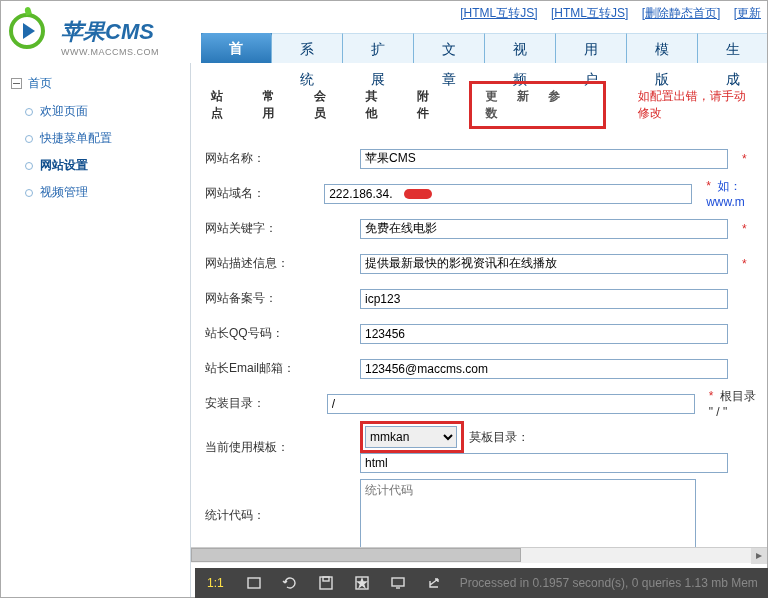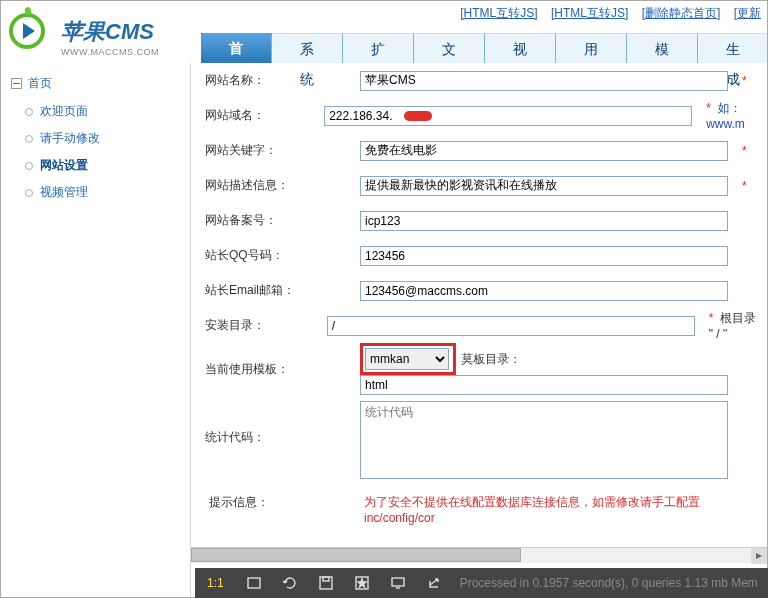--- a/index.html
+++ b/index.html
@@ -35,22 +35,22 @@
 .subtabs { display: flex; align-items: center; padding: 18px 10px 12px 20px; gap: 28px; }
 .subtabs .stab { color: #333; font-weight: bold; letter-spacing: 1px; cursor: pointer; }
 .subtabs .upd { border: 3px solid #d92b2b; padding: 4px 14px; letter-spacing: 8px; cursor: pointer; font-weight: bold; color: #555; }
 .subtabs .warn { color: #d92b2b; margin-left: 4px; }
 
 .form { padding: 0 4px 0 4px; }
 .row { display: flex; align-items: center; min-height: 35px; }
 .row .lbl { width: 165px; padding-left: 10px; color: #333; }
 .row .fld { flex: 0 0 370px; }
 .row .fld input[type=text] { width: 368px; height: 20px; border: 1px solid #88a9c9; padding: 0 4px; font-size: 12px; }
-.row .fld textarea { width: 368px; height: 78px; border: 1px solid #88a9c9; padding: 2px 4px; font-size: 12px; resize: none; }
-.row .fld select { width: 84px; height: 22px; border: 1px solid #88a9c9; font-size: 12px; }
+.row .fld textarea { width: 336px; height: 78px; border: 1px solid #88a9c9; padding: 2px 4px; font-size: 12px; resize: none; }
+.row .fld select { width: 92px; height: 22px; border: 1px solid #88a9c9; font-size: 12px; }
 .row .note { padding-left: 12px; color: #d92b2b; }
 
 .selbox { display: inline-block; border: 3px solid #d92b2b; padding: 2px 4px 2px 2px; }
 .tmpl-lbl { margin: 0 4px 0 2px; color: #333; }
 .tmpl-in { width: 168px; height: 20px; border: 1px solid #88a9c9; padding: 0 4px; font-size: 12px; }
 
 .tiprow { display: flex; padding: 12px 4px 4px 4px; }
 .tiprow .lbl { width: 165px; padding-left: 10px; color: #333; }
 .tiprow .txt { flex: 1; color: #d92b2b; }
 
@@ -103,33 +103,42 @@
     <div class="parent">
       <span class="minus"></span>
       <span>首页</span>
     </div>
     <div class="child">
       <span class="dot"></span>
       <span>欢迎页面</span>
     </div>
     <div class="child">
       <span class="dot"></span>
-      <span>请手动修改</span>
+      <span>快捷菜单配置</span>
     </div>
     <div class="child active">
       <span class="dot"></span>
       <span>网站设置</span>
     </div>
     <div class="child">
       <span class="dot"></span>
       <span>视频管理</span>
     </div>
   </div>
 
   <div class="content">
+    <div class="subtabs">
+      <span class="stab">站点</span>
+      <span class="stab">常用</span>
+      <span class="stab">会员</span>
+      <span class="stab">其他</span>
+      <span class="stab">附件</span>
+      <span class="upd">更 新 参 数</span>
+      <span class="warn">如配置出错，请手动修改</span>
+    </div>
 
     <div class="form">
       <div class="row">
         <div class="lbl">网站名称：</div>
         <div class="fld"><input type="text" value="苹果CMS" style=""></div>
         <div class="note">*</div>
       </div>
       <div class="row">
         <div class="lbl">网站域名：</div>
         <div class="fld" style="position:relative;">

